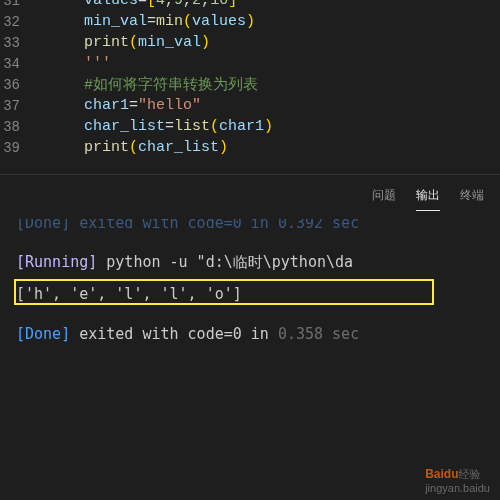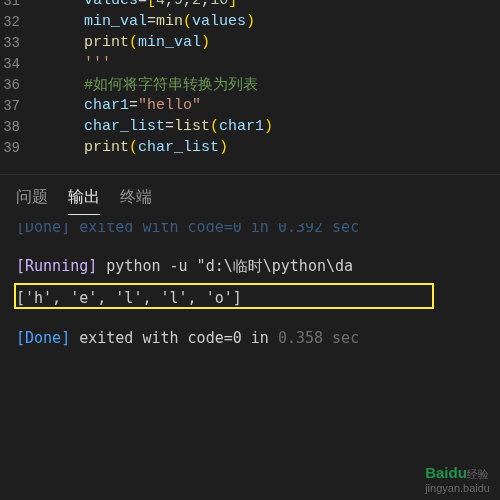--- a/index.html
+++ b/index.html
@@ -34,22 +34,23 @@
     .panel {
       border-top: 1px solid #333;
       margin-top: 16px;
       background: #1e1e1e;
       height: 100%;
     }
     .tabs {
       display: flex;
       padding: 8px 16px 0 16px;
       gap: 20px;
-      font-size: 16px;
+      font-size: 12px;
       font-family: 'Microsoft YaHei', sans-serif;
+      justify-content: flex-end;
     }
     .tab {
       color: #969696;
       padding: 4px 0 6px 0;
       cursor: pointer;
     }
     .tab.active {
       color: #e7e7e7;
       border-bottom: 1px solid #e7e7e7;
     }
@@ -76,21 +77,21 @@
     }
     .watermark {
       position: absolute;
       right: 10px;
       bottom: 6px;
       font-size: 11px;
       color: #888;
       font-family: sans-serif;
       opacity: 0.7;
     }
-    .watermark .big { font-size:15px; font-weight:bold; color:#22c55e;}
+    .watermark .big { font-size:12px; font-weight:bold; color:#f97316;}
   </style>
 </head>
 <body>
 
 <div class="editor" id="editor" style="margin-top: -10px;">
     <div class="line">
       <span class="line-num">31</span>
       <span class="code" style="padding-left: 46px;"><span></span><span class="var">values</span><span class="op">=</span><span class="brk">[</span><span class="num">4</span><span class="op">,</span><span class="num">9</span><span class="op">,</span><span class="num">2</span><span class="op">,</span><span class="num">10</span><span class="brk">]</span></span>
     </div>
     <div class="line">

